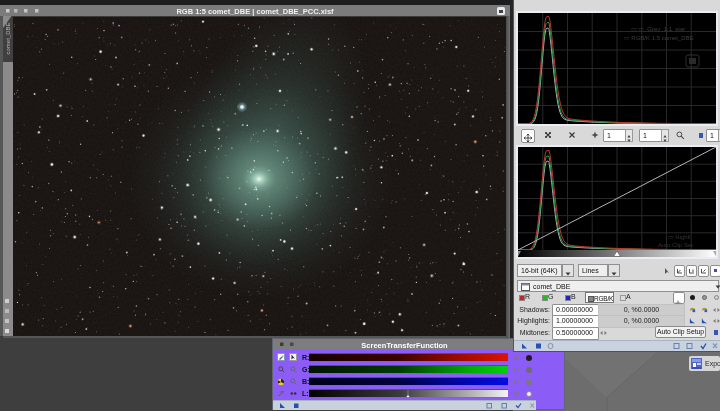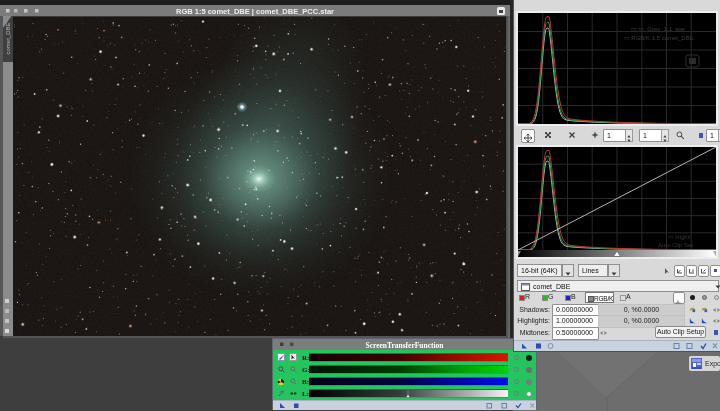--- a/index.html
+++ b/index.html
@@ -41,21 +41,21 @@
 
 <div class="abs" style="left:0;top:5px;width:510px;height:333px;background:#3a3a3a;">
 
   <div class="abs" style="left:0;top:0;width:510px;height:11px;background:#7b7b7b;">
     <svg width="50" height="11" style="position:absolute;left:0;top:0;">
       <rect x="6" y="4" width="3.5" height="3.5" fill="#c9c9c9"></rect>
       <rect x="14" y="4" width="3.5" height="3.5" fill="#b8b8b8"></rect>
       <rect x="24" y="4" width="3.5" height="3.5" fill="#c4c4c4"></rect>
       <rect x="35" y="4" width="3.5" height="3.5" fill="#c4c4c4"></rect>
     </svg>
-    <div class="abs" style="left:0;top:2px;width:510px;text-align:center;font-size:7.5px;font-weight:bold;color:#f0f0f0;">RGB 1:5 comet_DBE | comet_DBE_PCC.star</div>
+    <div class="abs" style="left:0;top:2px;width:510px;text-align:center;font-size:7.5px;font-weight:bold;color:#f0f0f0;">RGB 1:5 comet_DBE | comet_DBE_PCC.xisf</div>
     <div class="abs" style="left:497px;top:2px;width:8px;height:8px;background:#e8e8f0;border-radius:1.5px;">
       <div class="abs" style="left:2px;top:2.5px;width:4px;height:3.5px;background:#3c463c;"></div>
     </div>
   </div>
 
   <div class="abs" style="left:0;top:11px;width:13px;height:320px;background:#8b8b8b;border-left:3px solid #565656;box-sizing:border-box;">
     <div class="abs" style="left:0;top:0px;width:10px;height:46px;background:#3f3f3f;
          clip-path:polygon(0 26%,85% 0,100% 0,100% 100%,0 100%);"></div>
     <div class="abs" style="left:-17px;top:18px;width:44px;height:9px;line-height:9px;text-align:center;transform:rotate(-90deg);font-size:6px;color:#b2b2b2;">comet_DBE</div>
     <div class="abs" style="left:2px;top:283px;width:4px;height:4px;background:#cfcfcf;"></div>
@@ -1267,21 +1267,21 @@
             <circle cx="241.4" cy="172.6" r="0.74" fill="rgb(235,245,240)" opacity="0.64"></circle>
             <circle cx="256.5" cy="189.6" r="0.74" fill="rgb(235,245,240)" opacity="0.69"></circle>
             <circle cx="303.9" cy="176.2" r="0.63" fill="rgb(235,245,240)" opacity="0.93"></circle>
             <circle cx="270.4" cy="145.3" r="0.68" fill="rgb(235,245,240)" opacity="0.76"></circle>
             <circle cx="218.9" cy="131.1" r="0.72" fill="rgb(235,245,240)" opacity="0.80"></circle>
       <rect x="0" y="0" width="493" height="319" opacity="0.13" filter="url(#grain)"></rect>
     </svg>
   </div>
 </div>
 
-<div class="abs" style="left:272px;top:338px;width:265px;height:72px;background:#22c55e;border:1px solid #5f6672;box-sizing:border-box;font-family:Liberation Serif, serif;">
+<div class="abs" style="left:272px;top:338px;width:293px;height:72px;background:#8b5cf6;border:1px solid #5f6672;box-sizing:border-box;">
   <div class="abs" style="left:0;top:0;width:263px;height:11px;background:#7d7d7d;">
     <svg width="30" height="11" style="position:absolute;left:0;top:0;">
       <rect x="7" y="3.5" width="3.5" height="3.5" fill="#3c3c3c"></rect>
       <rect x="17" y="3.5" width="3.5" height="3.5" fill="#4a4a4a"></rect>
     </svg>
     <div class="abs" style="left:0;top:1.5px;width:263px;text-align:center;font-size:7.5px;font-weight:bold;color:#fff;">ScreenTransferFunction</div>
   </div>
 
   <div class="abs" style="left:4px;top:14px;width:8px;height:8px;background:#fff;border:1px solid #8899b5;box-sizing:border-box;">
     <svg width="6" height="6" style="position:absolute;left:0;top:0;">

